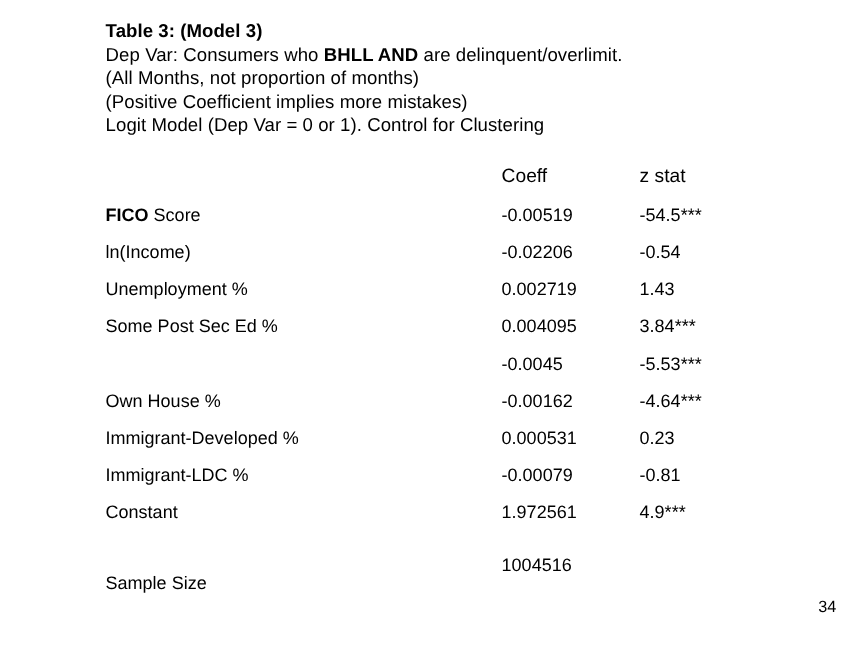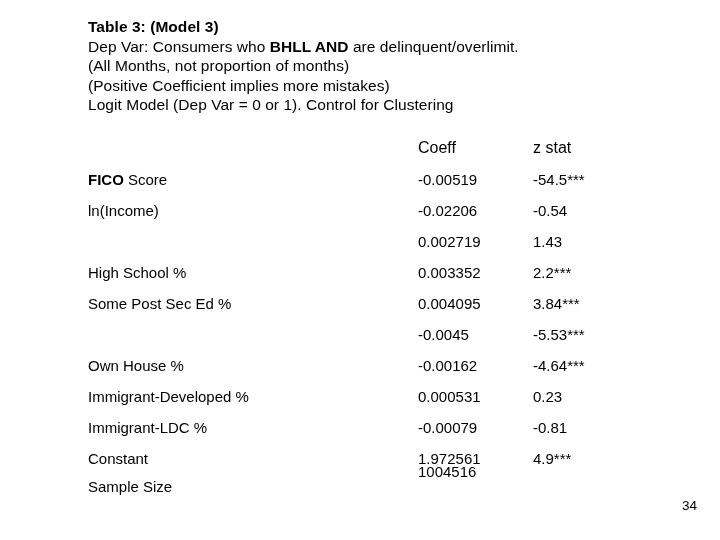--- a/index.html
+++ b/index.html
@@ -155,29 +155,25 @@
       <div class="cell-zstat">-54.5***</div>
     </div>
 
     <div class="row">
       <div class="cell-label">ln(Income)</div>
       <div class="cell-coeff">-0.02206</div>
       <div class="cell-zstat">-0.54</div>
     </div>
 
     <div class="row">
+      <div class="cell-label">Unemployment %</div>
       <div class="cell-coeff">0.002719</div>
       <div class="cell-zstat">1.43</div>
     </div>
 
-    <div class="row">
-      <div class="cell-label">High School %</div>
-      <div class="cell-coeff">0.003352</div>
-      <div class="cell-zstat">2.2***</div>
-    </div>
 
     <div class="row">
       <div class="cell-label">Some Post Sec Ed %</div>
       <div class="cell-coeff">0.004095</div>
       <div class="cell-zstat">3.84***</div>
     </div>
 
     <div class="row">
       <div class="cell-coeff">-0.0045</div>
       <div class="cell-zstat">-5.53***</div>

